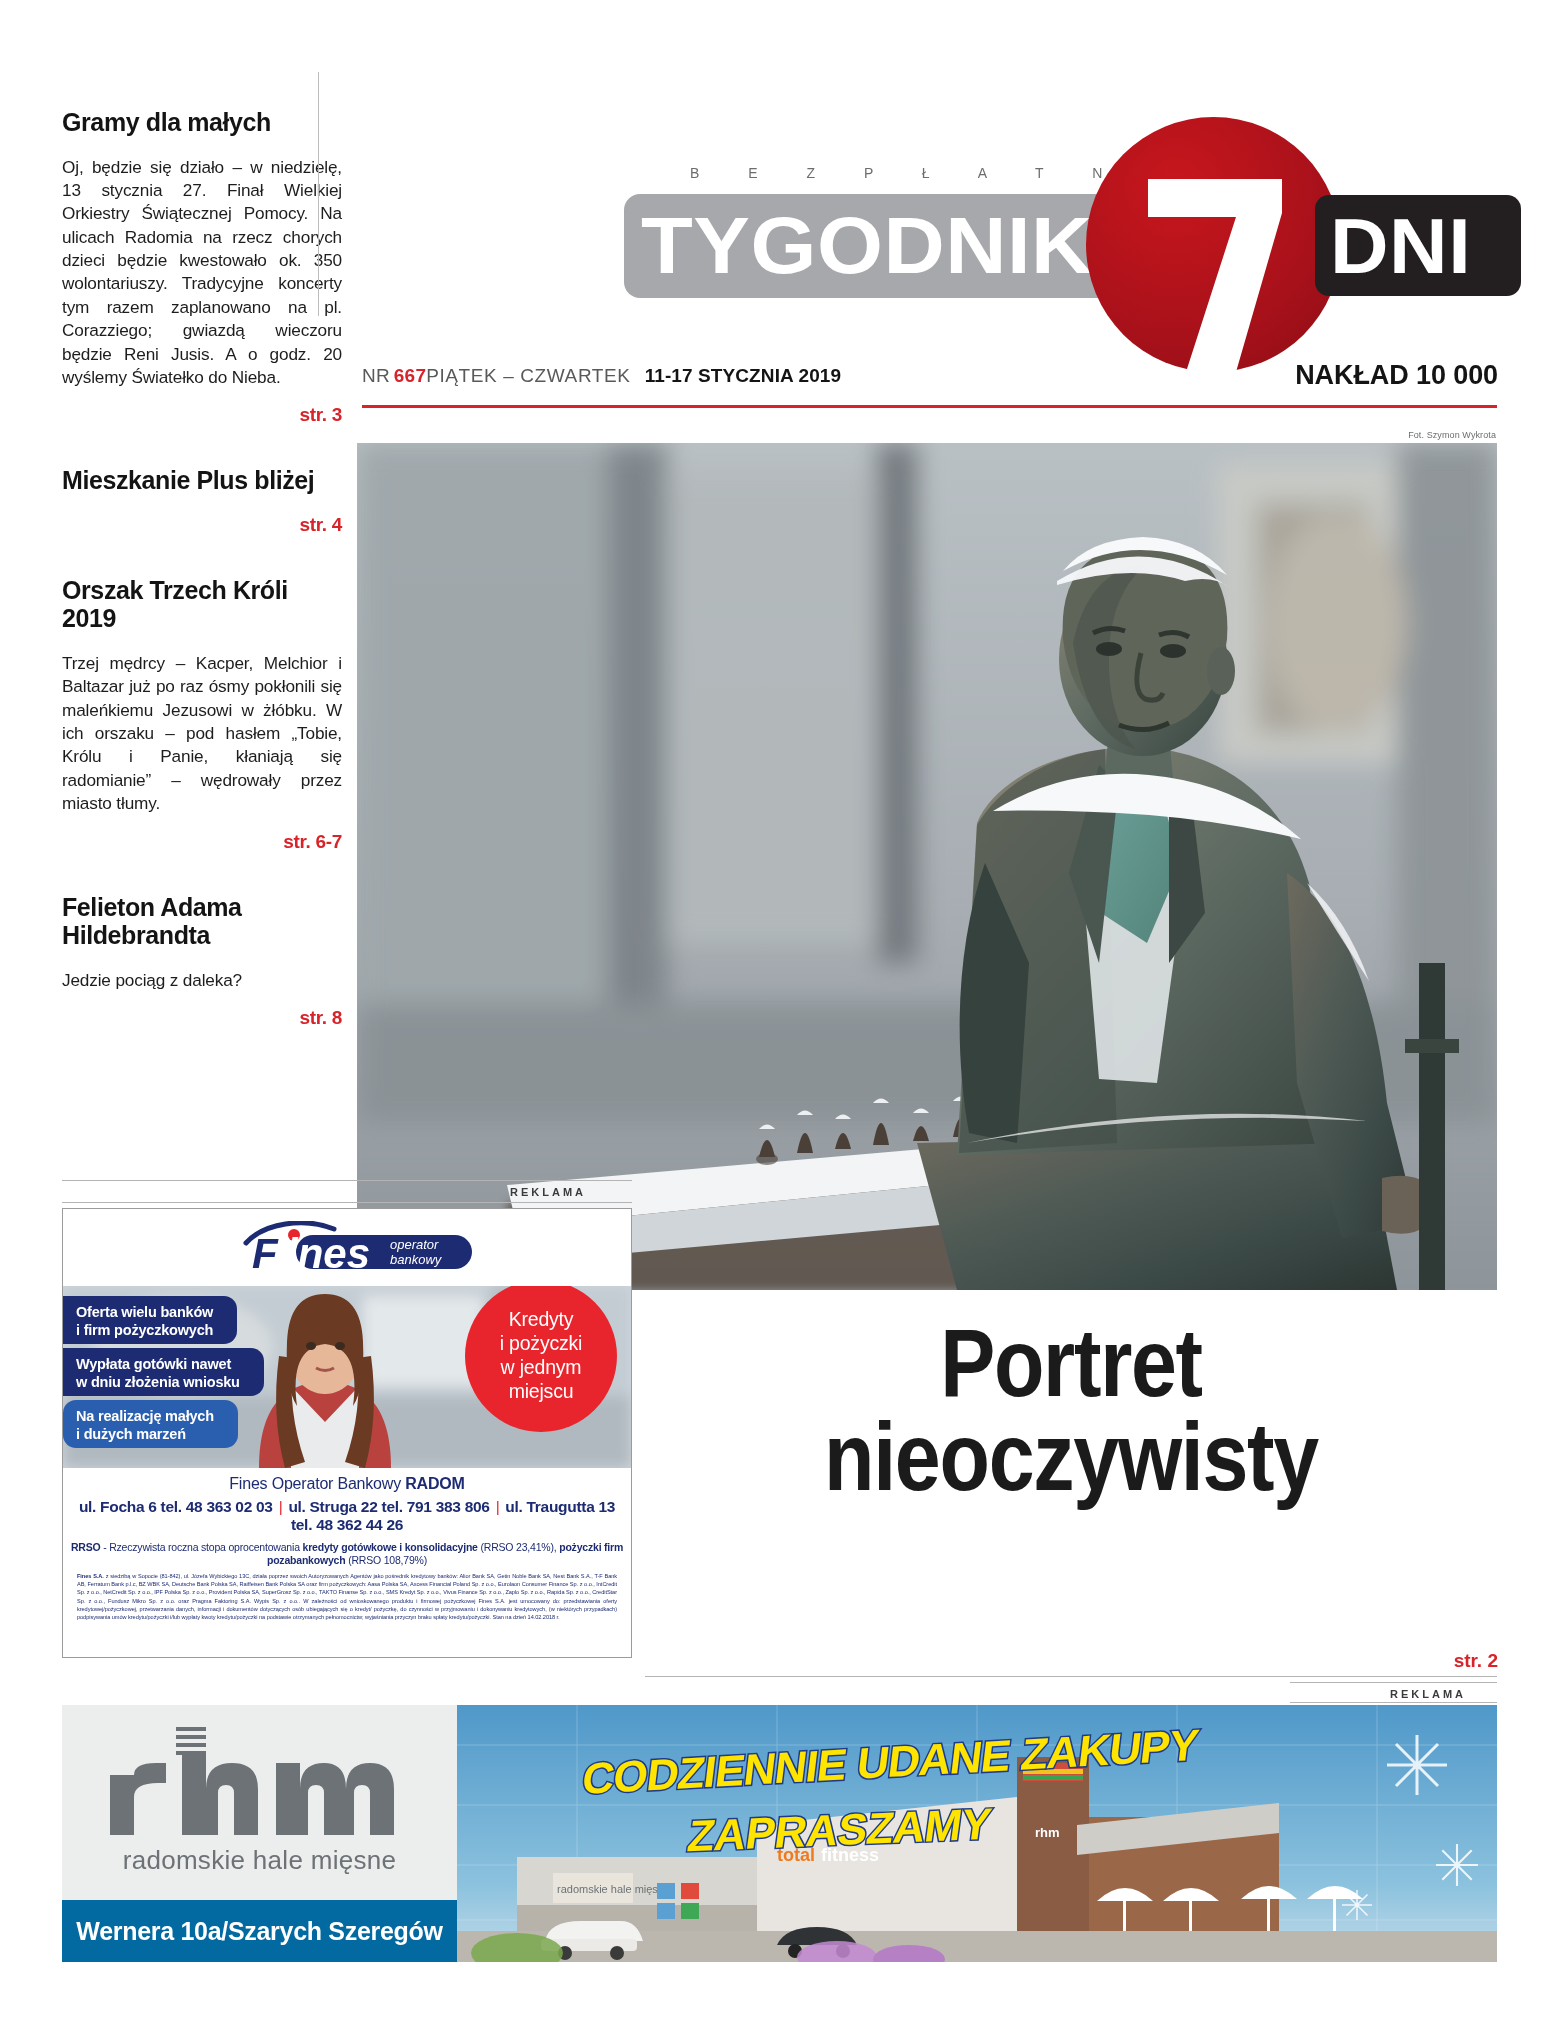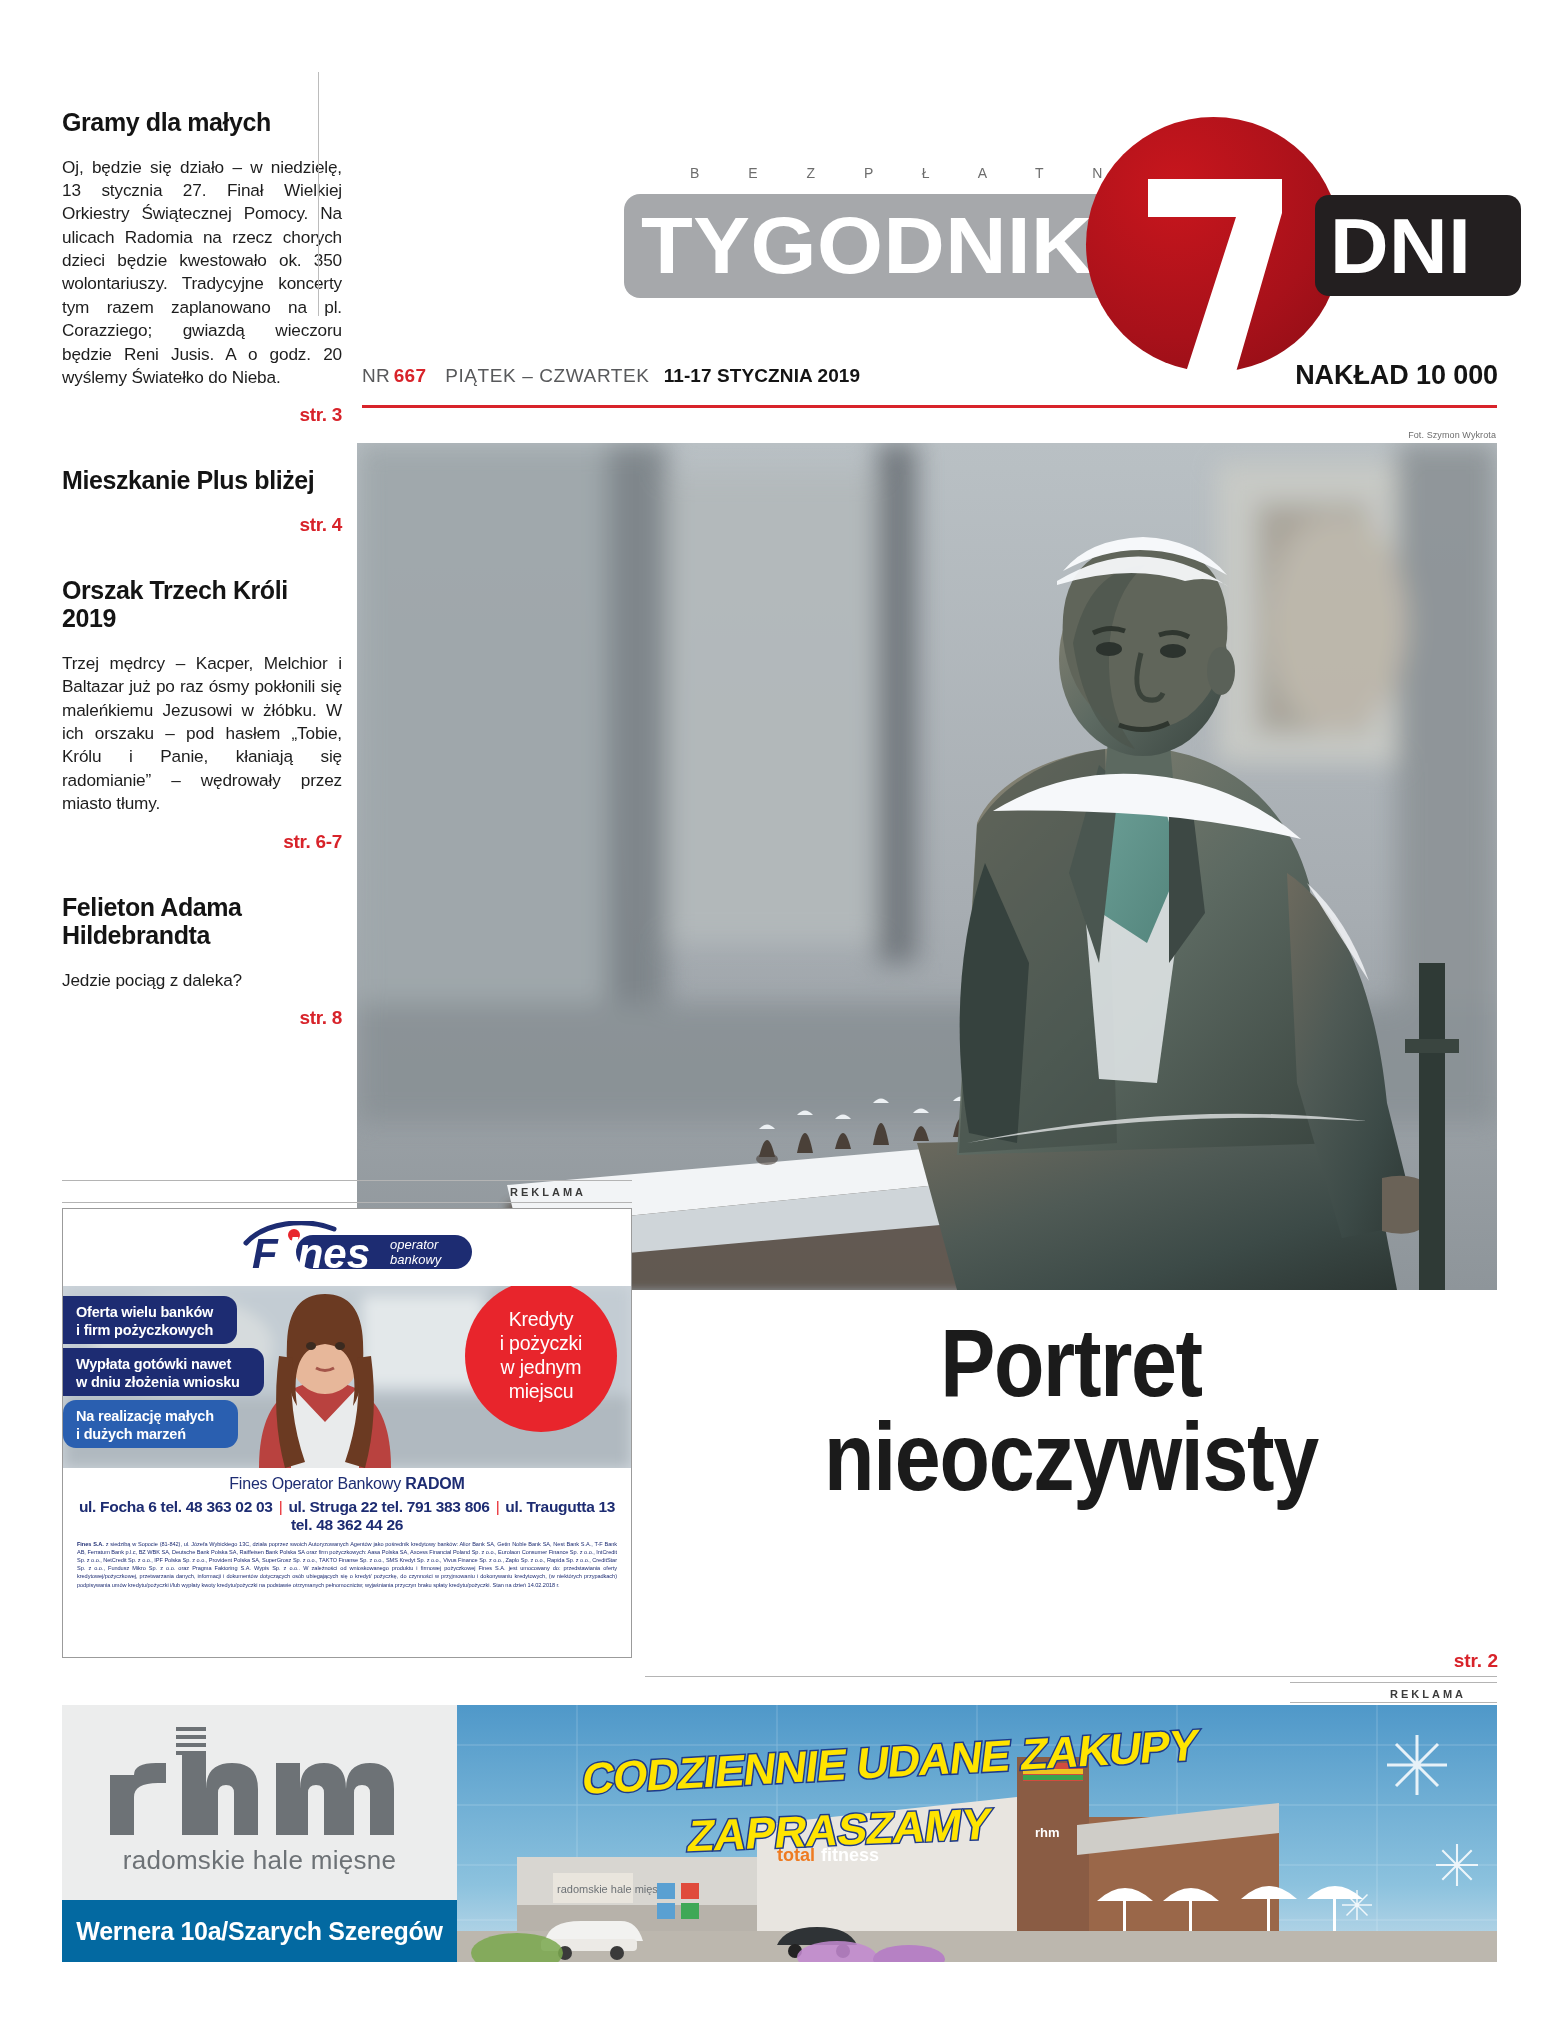--- a/index.html
+++ b/index.html
@@ -83,21 +83,21 @@
   }
 
   
   .infoline {
     position: absolute; left: 362px; top: 365px;
     font-size: 19px; color: #3b3b3b; letter-spacing: 0.2px;
     white-space: nowrap;
   }
   .infoline .nr { color: #58595b; }
   .infoline .nrnum { color: #d8232a; font-weight: 700; margin-left: 4px; }
-  .infoline .days { color: #58595b; margin-left: 19px; letter-spacing: 0.6px; }
+  .infoline .days { color: #58595b; letter-spacing: 0.6px; }
   .infoline .date { color: #141414; font-weight: 700; margin-left: 14px; letter-spacing: 0.1px; }
   .naklad {
     position: absolute; right: 60px; top: 360px;
     font-size: 27px; font-weight: 700; color: #141414;
     letter-spacing: -0.1px;
   }
   .red-rule {
     position: absolute; left: 362px; top: 405px;
     width: 1135px; height: 3px; background: #d8232a;
   }
@@ -510,20 +510,21 @@
         <span>Kredyty</span>
         <span>i pożyczki</span>
         <span>w jednym</span>
         <span>miejscu</span>
       </div>
     </div>
 
     <div class="fines-contact">
       <div class="fines-title"><span>Fines Operator Bankowy </span><b>RADOM</b></div>
       <div class="fines-addr"><span>ul. Focha 6   tel. 48 363 02 03</span><span class="sep">|</span><span>ul. Struga 22  tel. 791 383 806</span><span class="sep">|</span><span>ul. Traugutta 13  tel. 48 362 44 26</span></div>
+      <div class="fines-rrso"><b>RRSO</b><span> - Rzeczywista roczna stopa oprocentowania </span><b>kredyty gotówkowe i konsolidacyjne</b><span> (RRSO 23,41%), </span><b>pożyczki firm pozabankowych</b><span> (RRSO 108,79%)</span></div>
       <div class="fines-fine"><b>Fines S.A.</b><span> z siedzibą w Sopocie (81-842), ul. Józefa Wybickiego 13C, działa poprzez swoich Autoryzowanych Agentów jako pośrednik kredytowy banków: Alior Bank SA, Getin Noble Bank SA, Nest Bank S.A., T-F Bank AB, Ferratum Bank p.l.c, BZ WBK SA, Deutsche Bank Polska SA, Raiffeisen Bank Polska SA oraz firm pożyczkowych: Aasa Polska SA, Axcess Financial Poland Sp. z o.o., Eurolaon Consumer Finance Sp. z o.o., IntCredit Sp. z o.o., NetCredit Sp. z o.o., IPF Polska Sp. z o.o., Provident Polska SA, SuperGrosz Sp. z o.o., TAKTO Finanse Sp. z o.o., SMS Kredyt Sp. z o.o., Vivus Finance Sp. z o.o., Zaplo Sp. z o.o., Rapida Sp. z o.o., CreditStar Sp. z o.o., Fundusz Mikro Sp. z o.o. oraz Pragma Faktoring S.A. Wypis Sp. z o.o.. W zależności od wnioskowanego produktu i firmowej pożyczkowej Fines S.A. jest umocowany do: przedstawiania oferty kredytowej/pożyczkowej, przetwarzania danych, informacji i dokumentów dotyczących osób ubiegających się o kredyt/ pożyczkę, do czynności w przyjmowaniu i dokonywaniu kredytowych, (w niektórych przypadkach) podpisywania umów kredytu/pożyczki i/lub wypłaty kwoty kredytu/pożyczki na podstawie otrzymanych pełnomocnictw; wyjaśniania przyczyn braku spłaty kredytu/pożyczki. Stan na dzień 14.02.2018 r.</span></div>
     </div>
   </div>
 
   <div class="rek-rule" style="left:1290px; top:1682px; width:207px;"></div>
   <div class="rek-label" style="left:1390px; top:1688px;">REKLAMA</div>
   <div class="rek-rule" style="left:1290px; top:1702px; width:207px;"></div>
 
   <div class="rhm-ad">
 

